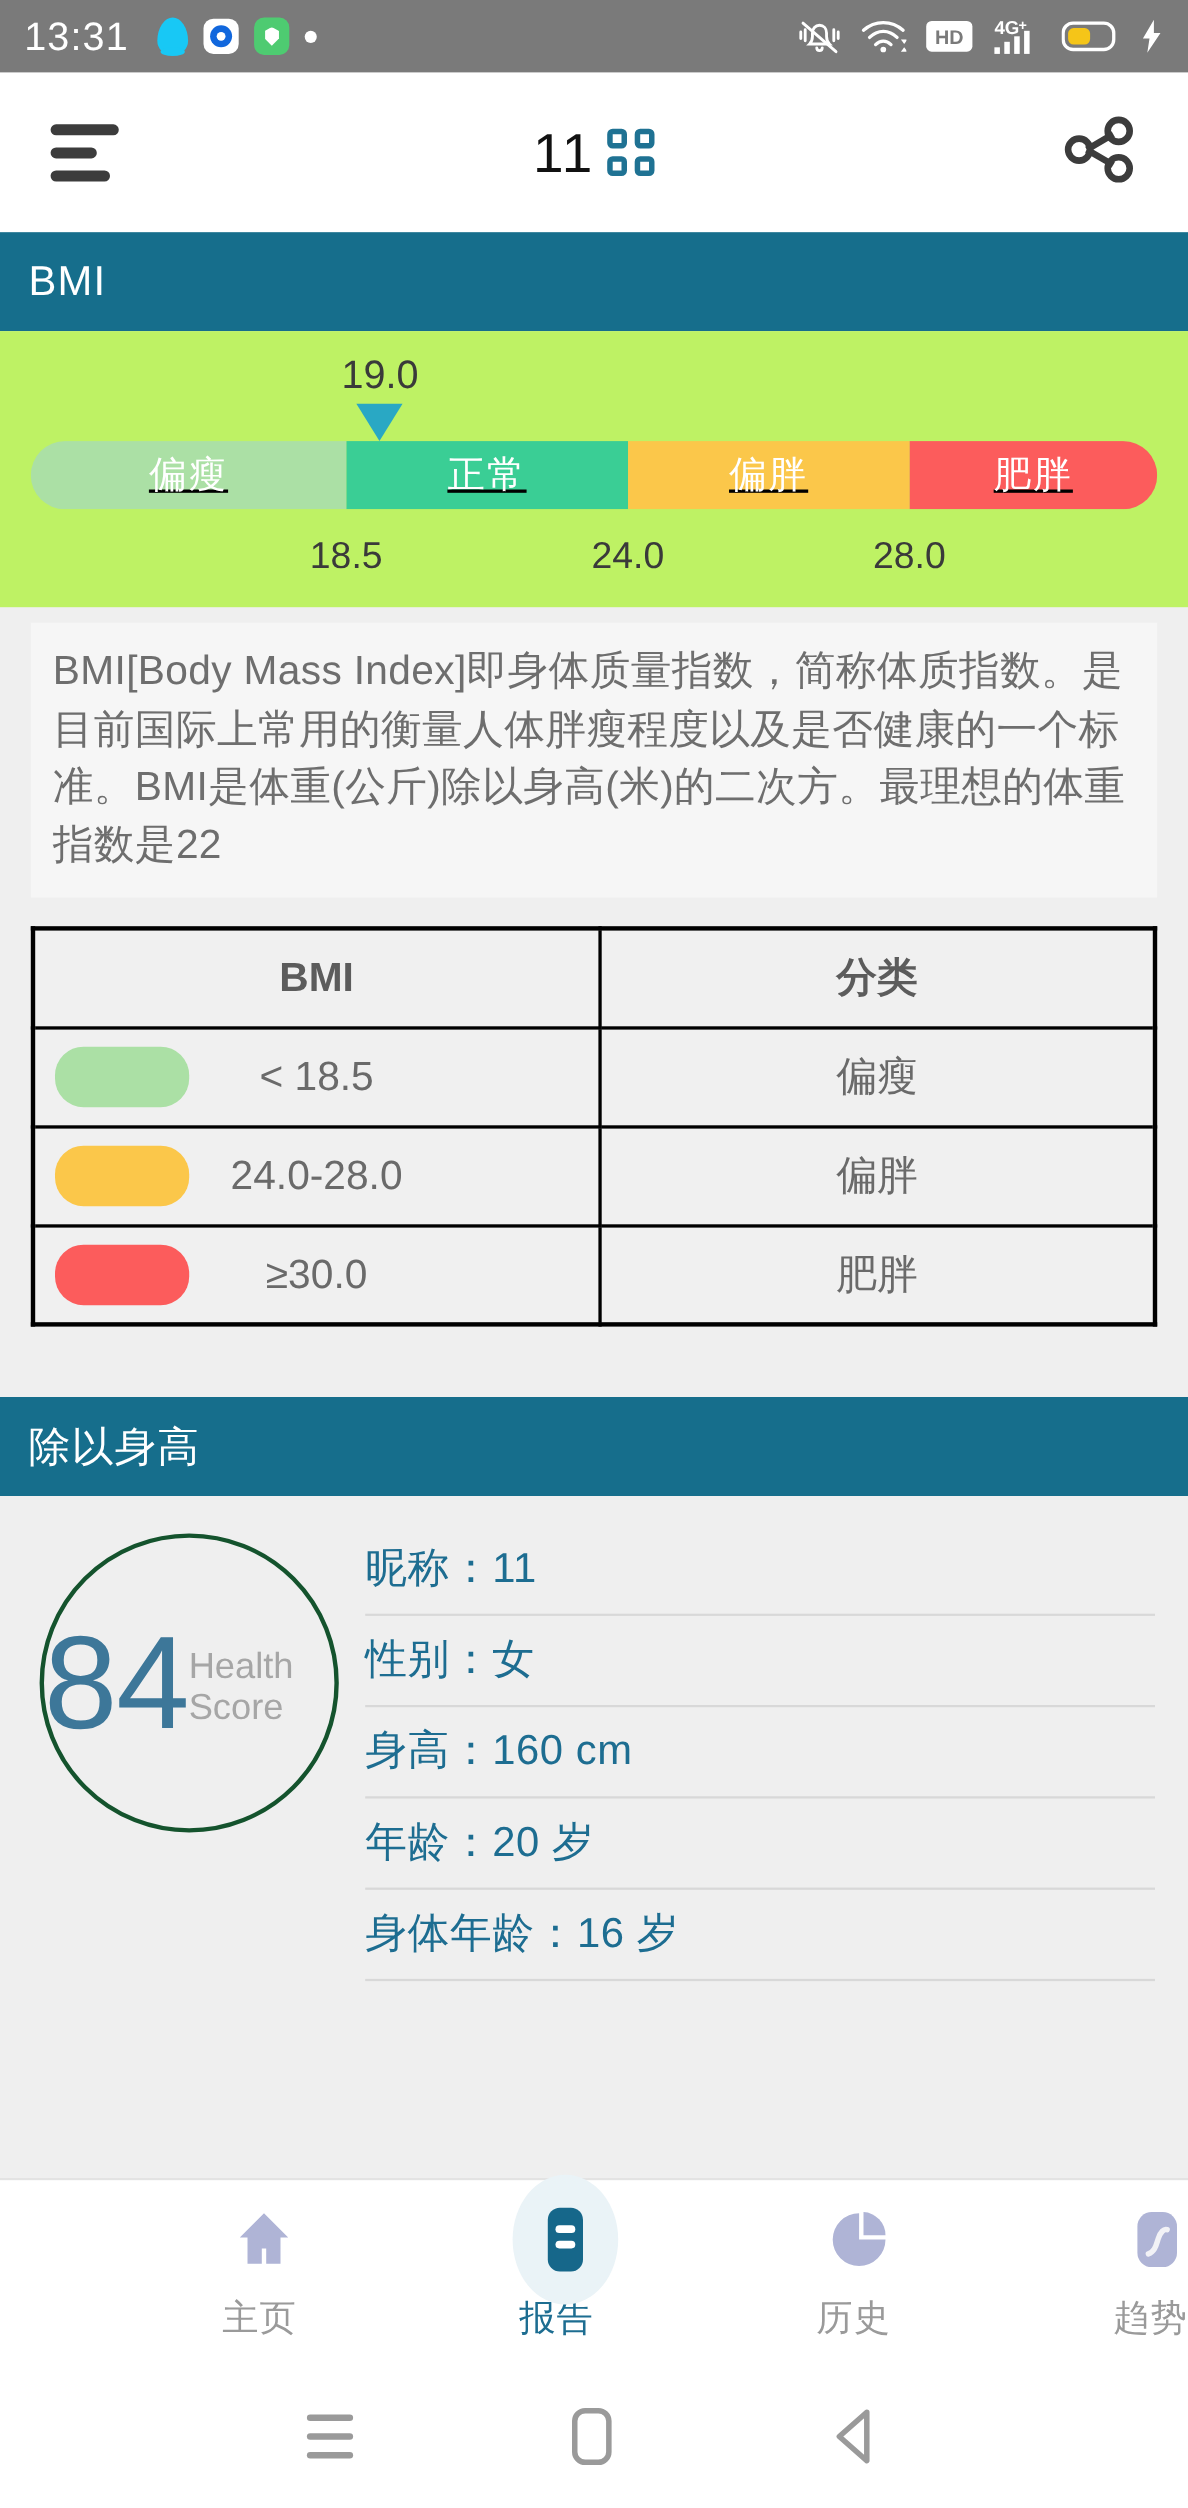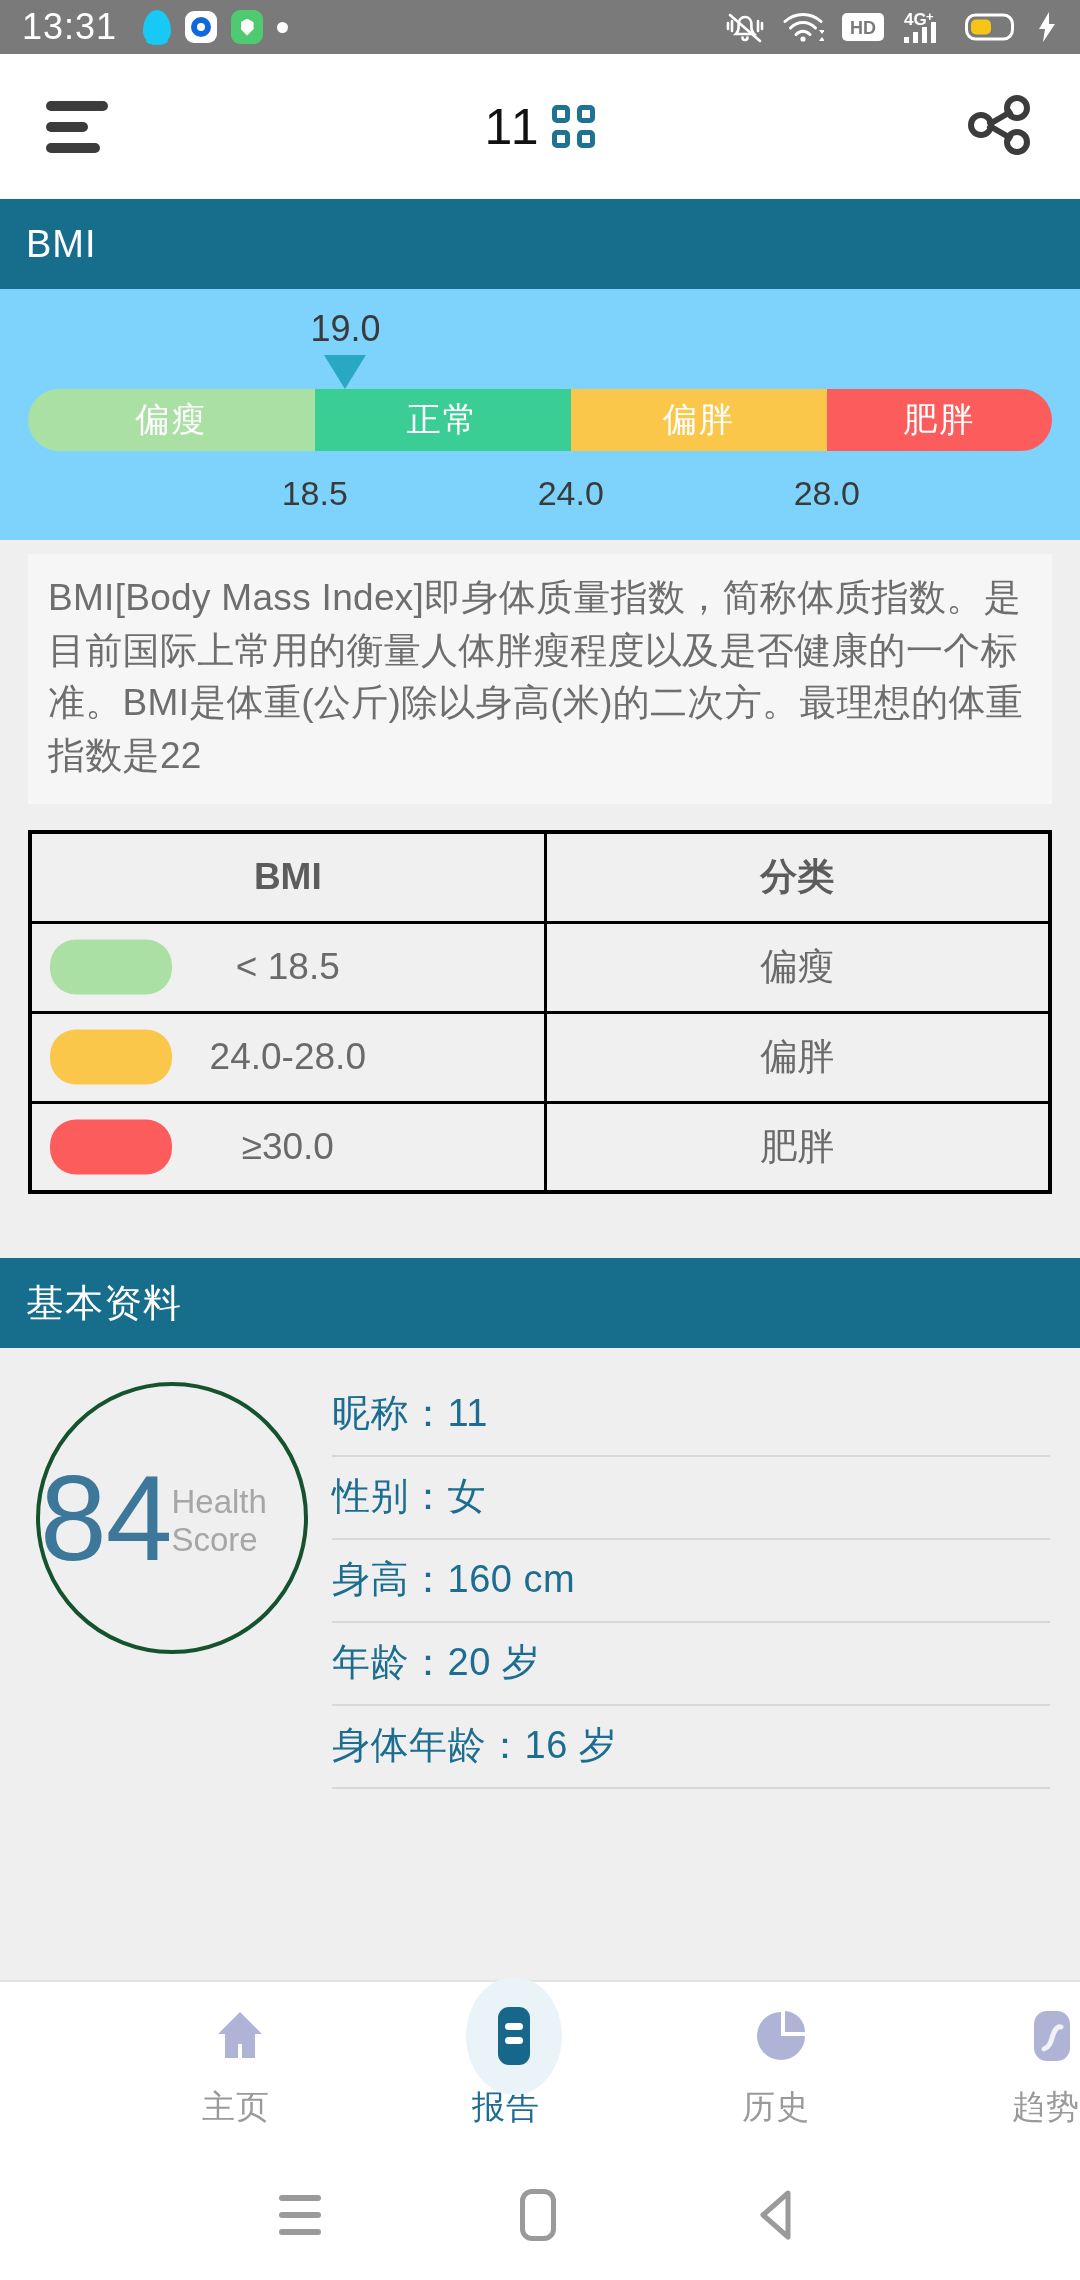--- a/index.html
+++ b/index.html
@@ -5,21 +5,21 @@
   * { margin:0; padding:0; box-sizing:border-box; }
   html, body {
     width:1080px; height:2280px;
     background:#EFEFEF;
     font-family:"Liberation Sans","DejaVu Sans",sans-serif;
     overflow:hidden;
   }
 
   
   .statusbar{
-    height:54px; background:#7A7A7A; color:#fff;
+    height:66px; background:#7A7A7A; color:#fff;
     display:flex; align-items:center; padding:0 22px;
   }
   .sb-time{ font-size:36px; letter-spacing:1px; font-weight:400; }
   .sb-left-icons{ display:flex; align-items:center; gap:14px; margin-left:26px; }
   .sb-right{ margin-left:auto; display:flex; align-items:center; gap:17px; }
   .ic-qq{ width:28px; height:34px; background:#18C8F5;
     border-radius:50% 50% 46% 46% / 62% 62% 38% 38%; position:relative; }
   .ic-qq:after{ content:""; position:absolute; bottom:-1px; left:3px; width:22px; height:8px;
     background:#18C8F5; border-radius:50%; }
   .ic-eye{ width:32px; height:32px; background:#fff; border-radius:9px;
@@ -56,21 +56,21 @@
   .share-btn{ margin-left:auto; }
 
   
   .sec-bar{
     background:#166E8C; color:#fff; height:90px;
     display:flex; align-items:center; padding:0 26px;
     font-size:38px; letter-spacing:1px;
   }
 
   
-  .gauge-wrap{ background:#7dd3fc; padding:22px 28px 14px; }
+  .gauge-wrap{ background:#bef264; padding:22px 28px 14px;text-decoration:underline; }
   .gauge-top{ height:78px; position:relative; }
   .marker{ position:absolute; transform:translateX(-50%); text-align:center; }
   .marker .v{ font-size:36px; color:#3A3A3A; line-height:1; }
   .marker .tri{ width:0; height:0; margin:8px auto 0;
     border-left:21px solid transparent; border-right:21px solid transparent;
     border-top:34px solid #29A8C4; }
   .bar{ display:flex; height:62px; border-radius:31px; overflow:hidden; }
   .seg{ display:flex; align-items:center; justify-content:center;
     color:#fff; font-size:34px; letter-spacing:2px; }
   .ticks{ position:relative; height:58px; margin-top:17px; }
@@ -252,21 +252,21 @@
         <td>偏胖</td>
       </tr>
       <tr>
         <td class="c-bmi"><span class="chip" style="background: rgb(252, 92, 92);"></span>≥30.0</td>
         <td>肥胖</td>
       </tr>
     </tbody>
 </table>
 
 <div class="sec-bar" style="margin-top:64px">
-  <span>基本资料</span>
+  <span>除以身高</span>
 </div>
 
 <div class="basic">
   <div class="score">
     <div class="ring">
       <div class="num">84</div>
       <div class="lbl">Health Score</div>
     </div>
   </div>
   <div class="info" id="info-list">

